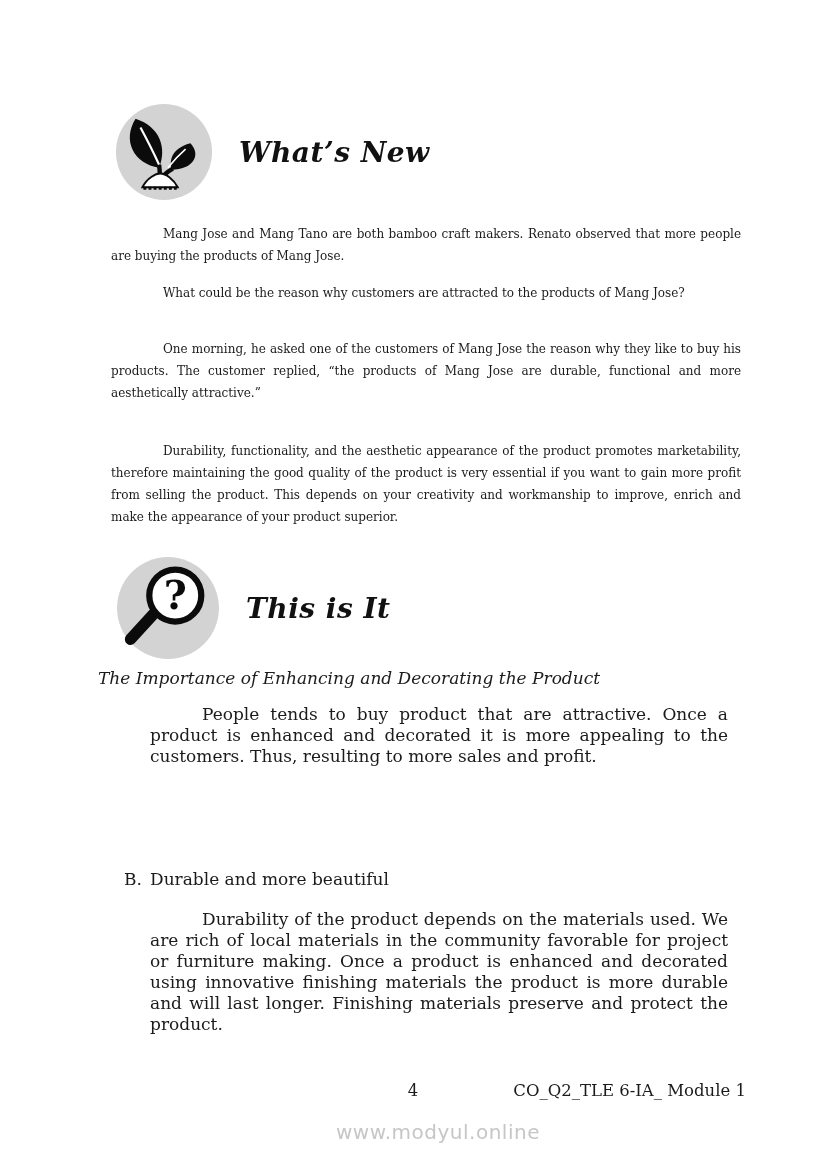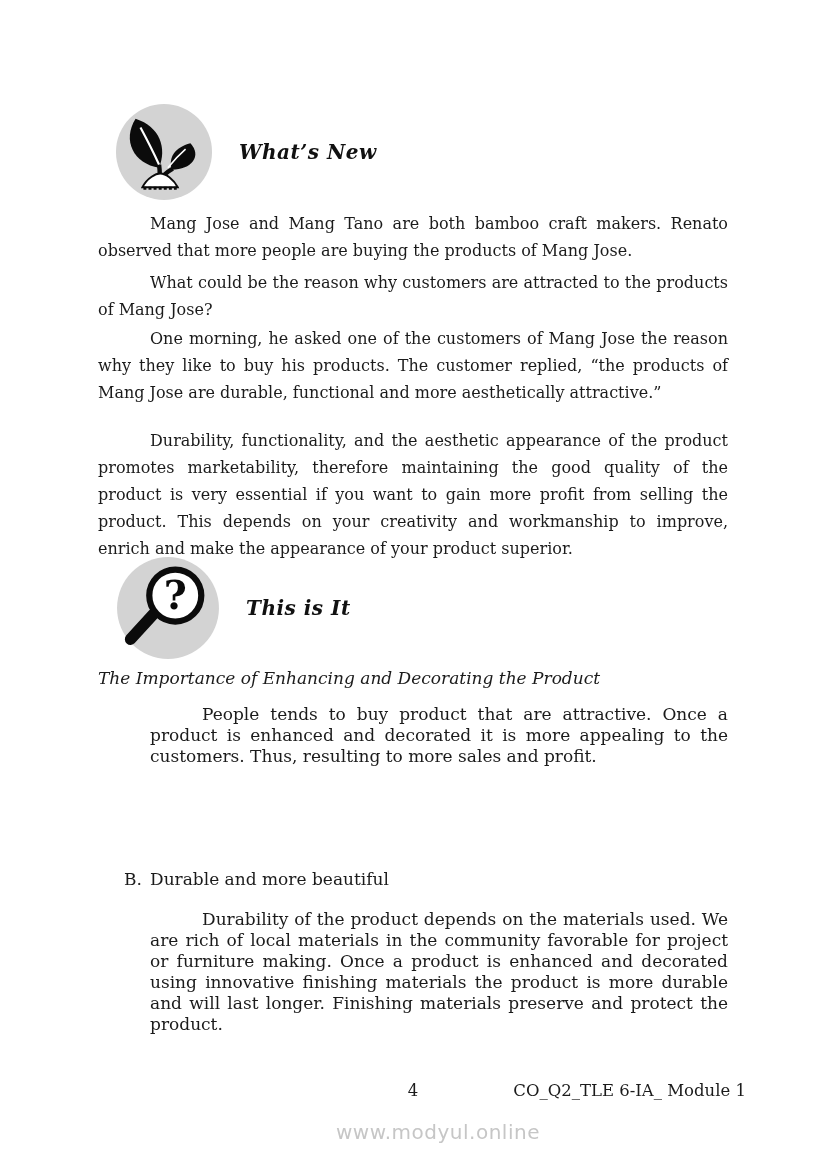--- a/index.html
+++ b/index.html
@@ -16,38 +16,38 @@
     color: #1b1b1b;
     overflow: hidden;
     margin: 0 auto;
   }
   .abs {
     position: absolute;
     left: 98px;
     width: 630px;
   }
   .body-p {
-    font-size: 16px;
-    line-height: 27px;
+    font-size: 12px;
+    line-height: 22px;
     text-align: justify;
     text-indent: 52px;
-    margin: 0;
+    margin: 13px;
   }
   .banner {
     position: absolute;
     display: flex;
     align-items: center;
   }
   .icon-circle {
     display: block;
     flex: 0 0 auto;
   }
   .sec-title {
     margin: 0 0 0 26px;
-    font-size: 20px;
+    font-size: 28px;
     font-weight: bold;
     font-style: italic;
     letter-spacing: 0.5px;
     color: #111111;
     white-space: nowrap;
   }
   .intro-line {
     font-size: 17px;
     line-height: 21px;
     margin: 0;

